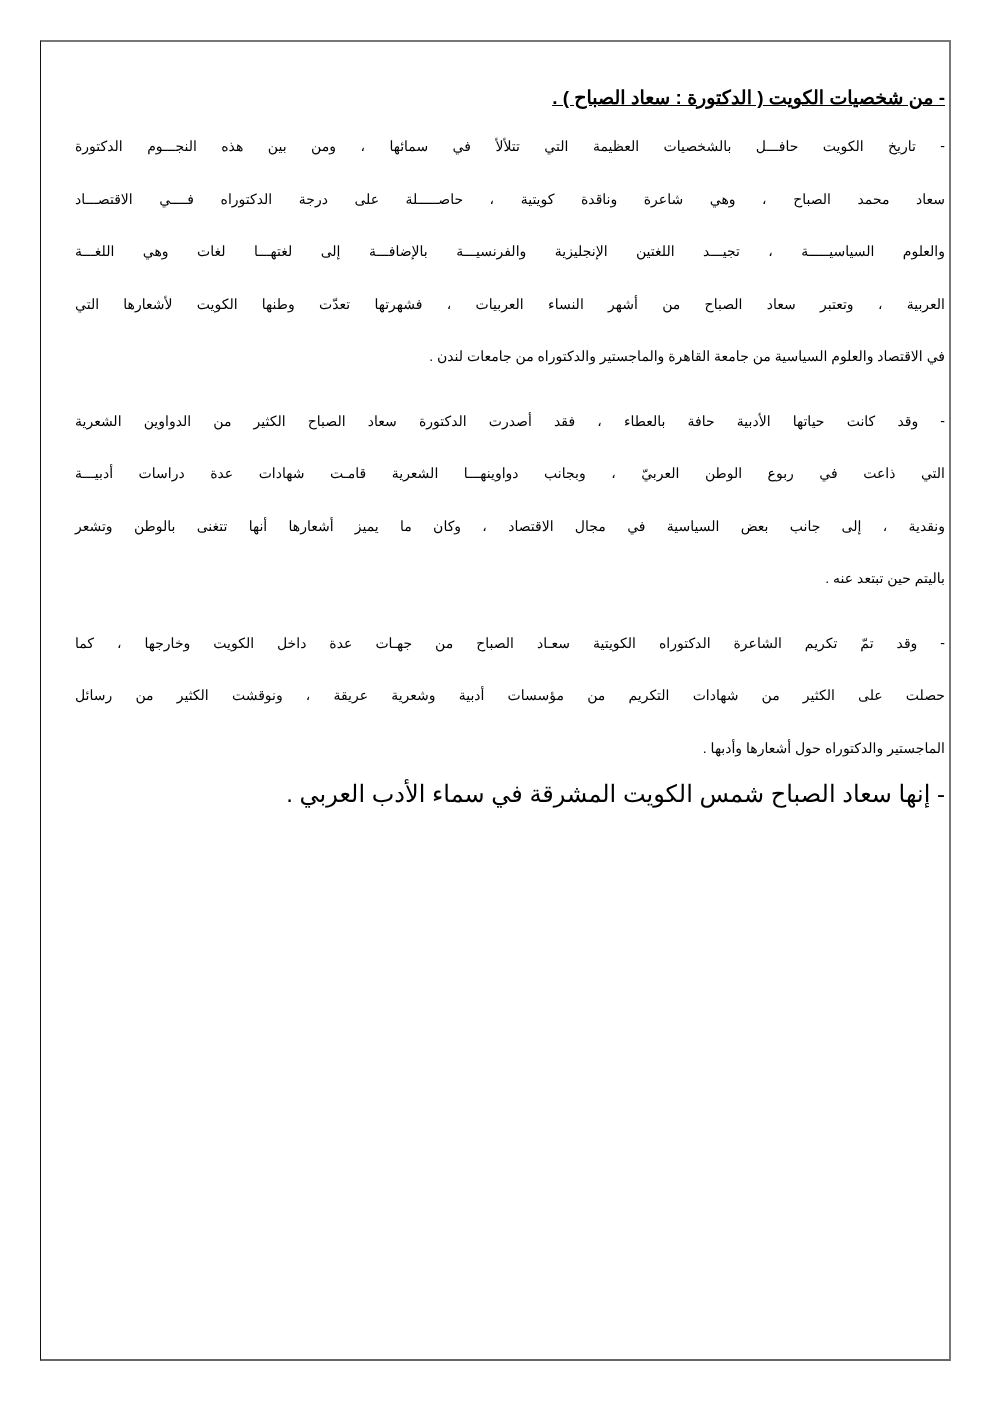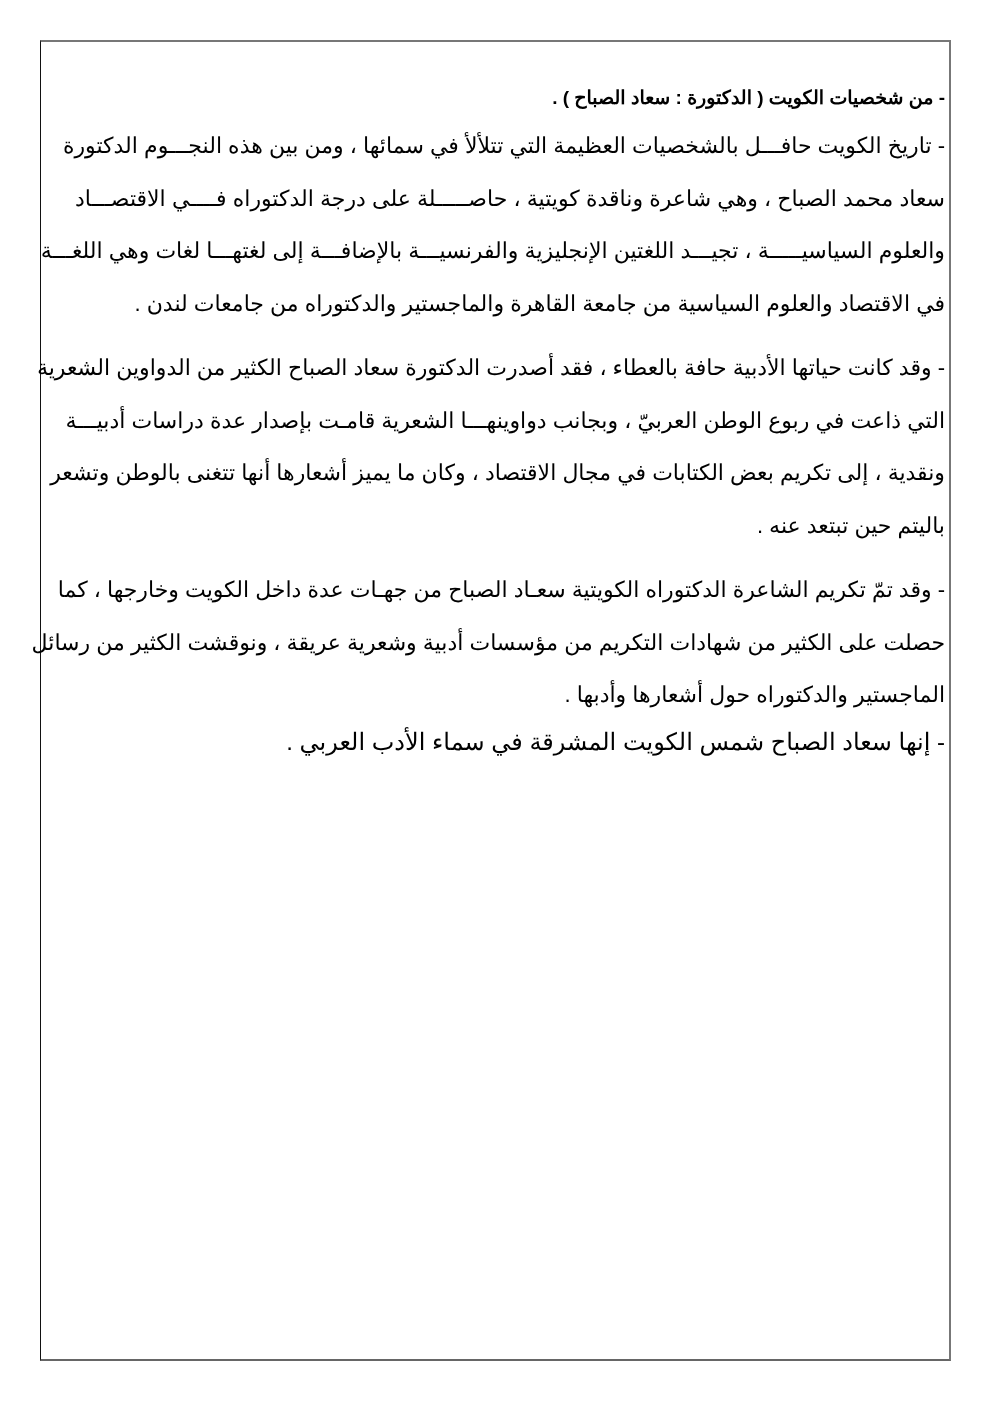--- a/index.html
+++ b/index.html
@@ -19,26 +19,27 @@
       left: 75px; top: 78px;
       width: 870px;
       direction: rtl;
       text-align: right;
       font-family: "Liberation Sans", sans-serif;
       color: #000;
     }
     .title {
       font-size: 19px;
       font-weight: bold;
+      text-decoration: underline;
       line-height: 40px;
       margin: 0;
       height: 42px;
     }
     .para {
-      font-size: 22px;
+      font-size: 14px;
       line-height: 52.5px;
       margin: 0;
     }
     .line {
       display: block;
       white-space: nowrap;
       text-align: justify;
       text-align-last: justify;
     }
     .line.last { text-align-last: right; }
@@ -50,29 +51,30 @@
 
 <div class="page-frame"></div>
 
 <div class="content">
   <div class="title">- من شخصيات الكويت ( الدكتورة : سعاد الصباح ) .</div>
 
   <div class="para">
     <span class="line">- تاريخ الكويت حافـــل بالشخصيات العظيمة التي تتلألأ في سمائها ، ومن بين هذه النجـــوم الدكتورة</span>
     <span class="line">سعاد محمد الصباح ، وهي شاعرة وناقدة كويتية ، حاصـــــلة على درجة الدكتوراه فــــي الاقتصـــاد</span>
     <span class="line">والعلوم السياسيـــــة ، تجيـــد اللغتين الإنجليزية والفرنسيـــة بالإضافـــة إلى لغتهـــا لغات وهي اللغـــة</span>
+    <span class="line">العربية ، وتعتبر سعاد الصباح من أشهر النساء العربيات ، فشهرتها تعدّت وطنها الكويت لأشعارها التي</span>
     <span class="line last">في الاقتصاد والعلوم السياسية من جامعة القاهرة والماجستير والدكتوراه من جامعات لندن .</span>
   </div>
 
   <div class="gap"></div>
 
   <div class="para">
     <span class="line">- وقد كانت حياتها الأدبية حافة بالعطاء ، فقد أصدرت الدكتورة سعاد الصباح الكثير من الدواوين الشعرية</span>
-    <span class="line">التي ذاعت في ربوع الوطن العربيّ ، وبجانب دواوينهـــا الشعرية قامـت بإصدار عدة دراسات أدبيـــة</span>
-    <span class="line">ونقدية ، إلى تكريم بعض الكتابات في مجال الاقتصاد ، وكان ما يميز أشعارها أنها تتغنى بالوطن وتشعر</span>
+    <span class="line">التي ذاعت في ربوع الوطن العربيّ ، وبجانب دواوينهـــا الشعرية قامـت شهادات عدة دراسات أدبيـــة</span>
+    <span class="line">ونقدية ، إلى جانب بعض السياسية في مجال الاقتصاد ، وكان ما يميز أشعارها أنها تتغنى بالوطن وتشعر</span>
     <span class="line last">باليتم حين تبتعد  عنه .</span>
   </div>
 
   <div class="gap"></div>
 
   <div class="para">
     <span class="line">- وقد تمّ تكريم الشاعرة الدكتوراه الكويتية سعـاد الصباح من جهـات عدة داخل الكويت وخارجها ، كما</span>
     <span class="line">حصلت على الكثير من شهادات التكريم من مؤسسات أدبية وشعرية عريقة ، ونوقشت الكثير من رسائل</span>
     <span class="line last">الماجستير والدكتوراه حول أشعارها وأدبها .</span>
   </div>

